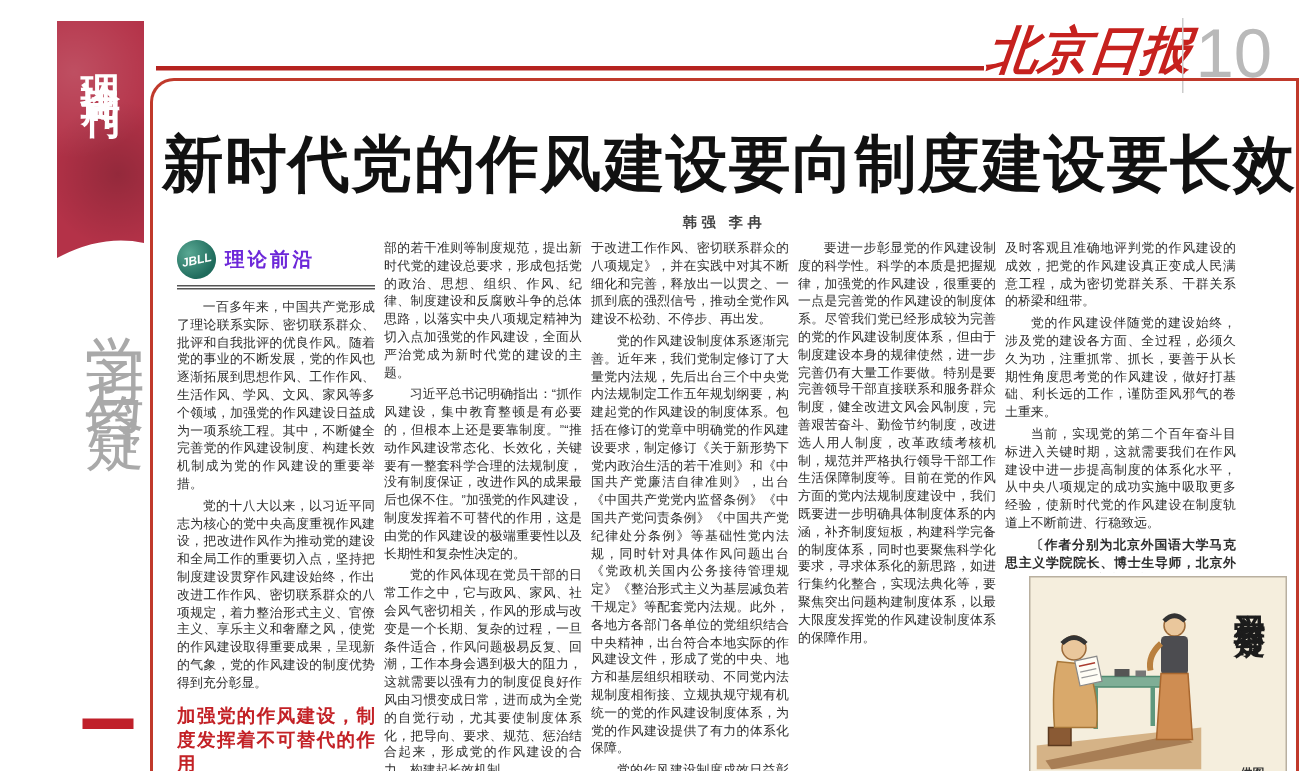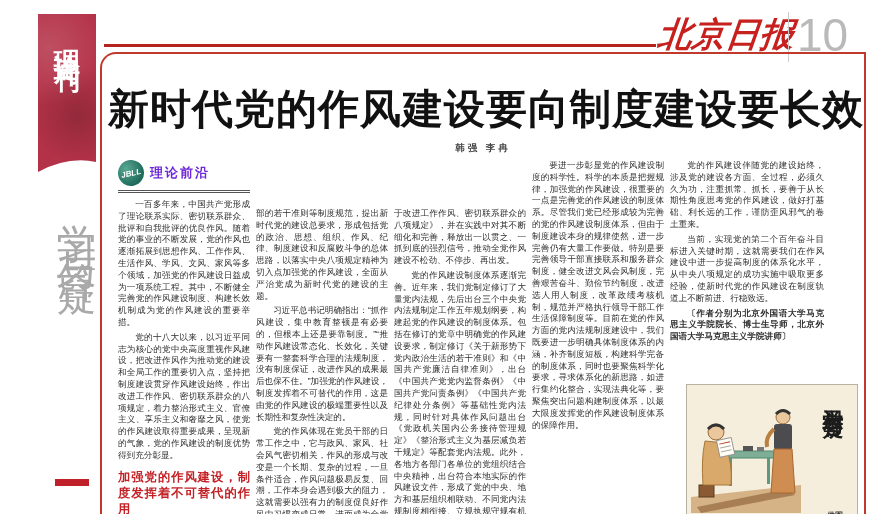--- a/index.html
+++ b/index.html
@@ -43,21 +43,21 @@
             font-size:41px;font-weight:900;color:#111111;letter-spacing:1px;white-space:nowrap;}
   .byline{position:absolute;left:0;top:88px;width:100%;text-align:center;
           font-size:9.5px;font-weight:bold;color:#444444;letter-spacing:3px;}
 
   
   .cols{position:absolute;left:16px;top:106px;width:730px;height:354px;display:flex;gap:6px;}
   .col{width:132px;height:354px;overflow:hidden;}
   .col.last{width:154px;}
   .col5-text{max-height:222px;overflow:hidden;}
   .body-p{margin:0 0 3px 0;font-size:8.6px;line-height:11.8px;text-align:justify;text-indent:2em;}
-  .body-p.cont{text-indent:0;margin-top:48px;}
+  .body-p.cont{text-indent:0;}
   .credit-p{margin:2px 0 0 0;font-size:8.6px;line-height:11.8px;text-align:justify;text-indent:2em;font-weight:bold;}
   .subhead{margin:7px 0 5px 0;font-size:12.3px;line-height:16px;font-weight:bold;color:#c32126;text-align:justify;}
 
   
   .badge{display:flex;align-items:center;gap:6px;padding-bottom:4px;margin-bottom:6px;
          border-bottom:3px double #555555;}
   .badge-logo{flex:0 0 auto;width:26px;height:26px;border-radius:50%;
               background:radial-gradient(circle at 35% 30%, #59a893, #1f6b5c 70%);
               color:#ffffff;font-size:8px;font-style:italic;font-weight:bold;
               display:flex;align-items:center;justify-content:center;transform:rotate(-12deg);}
@@ -120,20 +120,21 @@
         <p class="body-p">党的作风建设制度成效日益彰显。党的十八大以来，以习近平同志为核心的党中央直面重大风险考验和党内存在的突出问题，从制定和落实中央八项规定开局破题，通过深入实施中央八项规定精神，推动各项决策部署落地落实，刹住了一些长期没有刹住的歪风，纠治了一些多年未除的顽瘴痼疾，反腐败斗争“压倒性态势已经形成”。国家统计局问卷调查结果显示，党的十八大以来，人民群众对党风廉政建设和反腐败工作的满意度逐年走高，极大地增强了人民群众对党中央的信心、信任和信赖。</p>
       </div>
 
       <div class="col">
         <p class="body-p">要进一步彰显党的作风建设制度的科学性。科学的本质是把握规律，加强党的作风建设，很重要的一点是完善党的作风建设的制度体系。尽管我们党已经形成较为完善的党的作风建设制度体系，但由于制度建设本身的规律使然，进一步完善仍有大量工作要做。特别是要完善领导干部直接联系和服务群众制度，健全改进文风会风制度，完善艰苦奋斗、勤俭节约制度，改进选人用人制度，改革政绩考核机制，规范并严格执行领导干部工作生活保障制度等。目前在党的作风方面的党内法规制度建设中，我们既要进一步明确具体制度体系的内涵，补齐制度短板，构建科学完备的制度体系，同时也要聚焦科学化要求，寻求体系化的新思路，如进行集约化整合，实现法典化等，要聚焦突出问题构建制度体系，以最大限度发挥党的作风建设制度体系的保障作用。</p>
 
       </div>
 
       <div class="col last">
         <div class="col5-text">
+          <p class="body-p cont">及时客观且准确地评判党的作风建设的成效，把党的作风建设真正变成人民满意工程，成为密切党群关系、干群关系的桥梁和纽带。</p>
           <p class="body-p">党的作风建设伴随党的建设始终，涉及党的建设各方面、全过程，必须久久为功，注重抓常、抓长，要善于从长期性角度思考党的作风建设，做好打基础、利长远的工作，谨防歪风邪气的卷土重来。</p>
           <p class="body-p">当前，实现党的第二个百年奋斗目标进入关键时期，这就需要我们在作风建设中进一步提高制度的体系化水平，从中央八项规定的成功实施中吸取更多经验，使新时代党的作风建设在制度轨道上不断前进、行稳致远。</p>
           <p class="credit-p">〔作者分别为北京外国语大学马克思主义学院院长、博士生导师，北京外国语大学马克思主义学院讲师〕</p>
         </div>
       </div>
 
     </div>
 
     <div class="illus">
       <svg width="110" height="124" viewBox="0 0 110 124">

